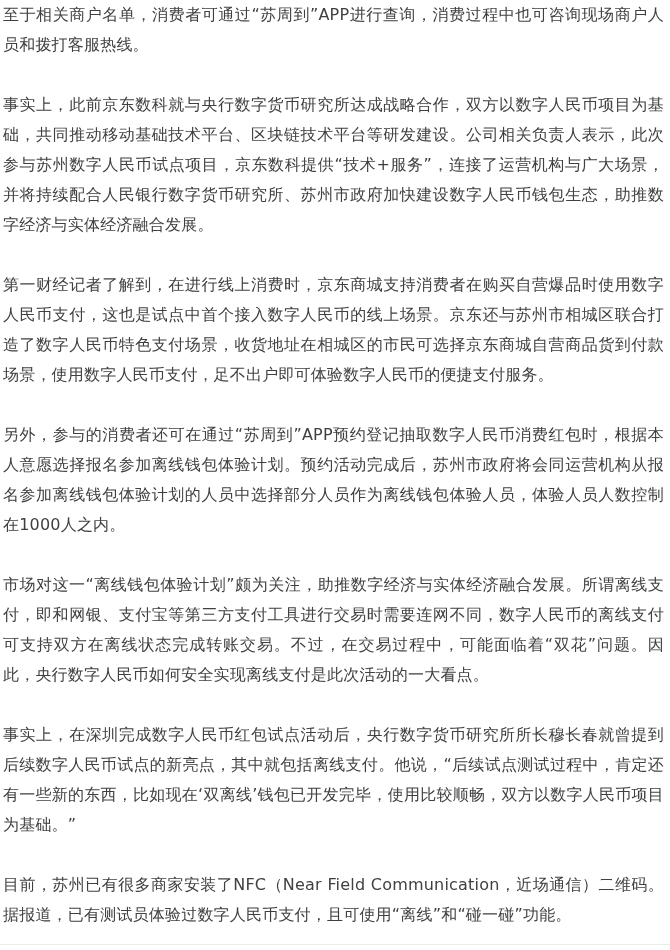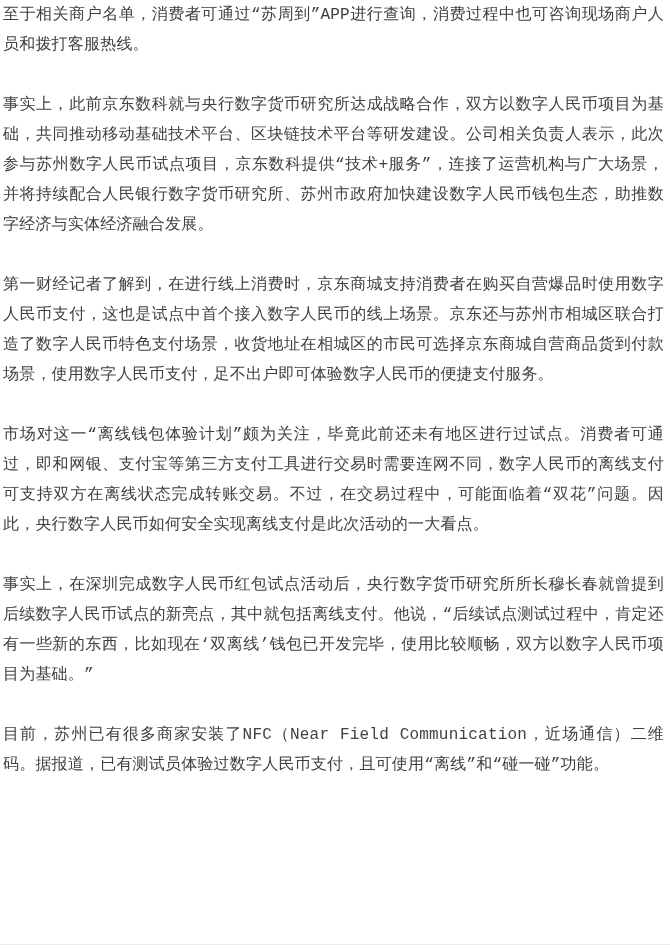--- a/index.html
+++ b/index.html
@@ -19,36 +19,36 @@
     color: var(--text-color, #404040);
     font-size: 16px;
     line-height: 30px;
     text-align: justify;
     text-justify: inter-ideograph;
     letter-spacing: 0.2px;
   }
   .article p {
     margin: 0 0 30px 0;
     word-break: break-all;
-    font-family: Liberation Mono, monospace;
   }
   .bottom-divider {
     position: absolute;
     left: 0;
     right: 0;
     top: 944px;
     height: 1px;
     background: var(--divider-color, #ebebeb);
   }
 </style>
 </head>
 <body style="background: rgb(255, 255, 255);">
 
 <div class="article">
   <p>至于相关商户名单，消费者可通过“苏周到”APP进行查询，消费过程中也可咨询现场商户人员和拨打客服热线。</p>
   <p>事实上，此前京东数科就与央行数字货币研究所达成战略合作，双方以数字人民币项目为基础，共同推动移动基础技术平台、区块链技术平台等研发建设。公司相关负责人表示，此次参与苏州数字人民币试点项目，京东数科提供“技术+服务”，连接了运营机构与广大场景，并将持续配合人民银行数字货币研究所、苏州市政府加快建设数字人民币钱包生态，助推数字经济与实体经济融合发展。</p>
   <p>第一财经记者了解到，在进行线上消费时，京东商城支持消费者在购买自营爆品时使用数字人民币支付，这也是试点中首个接入数字人民币的线上场景。京东还与苏州市相城区联合打造了数字人民币特色支付场景，收货地址在相城区的市民可选择京东商城自营商品货到付款场景，使用数字人民币支付，足不出户即可体验数字人民币的便捷支付服务。</p>
-  <p>市场对这一“离线钱包体验计划”颇为关注，毕竟此前还未有地区进行过试点。消费者可通过，即和网银、支付宝等第三方支付工具进行交易时需要连网不同，数字人民币的离线支付可支持双方在离线状态完成转账交易。不过，在交易过程中，可能面临着“双花”问题。因此，央行数字人民币如何安全实现离线支付是此次活动的一大看点。</p>
+  <p>另外，参与的消费者还可在通过“苏周到”APP预约登记抽取数字人民币消费红包时，根据本人意愿选择报名参加离线钱包体验计划。预约活动完成后，苏州市政府将会同运营机构从报名参加离线钱包体验计划的人员中选择部分人员作为离线钱包体验人员，体验人员人数控制在1000人之内。</p>
+  <p>市场对这一“离线钱包体验计划”颇为关注，助推数字经济与实体经济融合发展。所谓离线支付，即和网银、支付宝等第三方支付工具进行交易时需要连网不同，数字人民币的离线支付可支持双方在离线状态完成转账交易。不过，在交易过程中，可能面临着“双花”问题。因此，央行数字人民币如何安全实现离线支付是此次活动的一大看点。</p>
   <p>事实上，在深圳完成数字人民币红包试点活动后，央行数字货币研究所所长穆长春就曾提到后续数字人民币试点的新亮点，其中就包括离线支付。他说，“后续试点测试过程中，肯定还有一些新的东西，比如现在‘双离线’钱包已开发完毕，使用比较顺畅，双方以数字人民币项目为基础。”</p>
   <p>目前，苏州已有很多商家安装了NFC（Near Field Communication，近场通信）二维码。据报道，已有测试员体验过数字人民币支付，且可使用“离线”和“碰一碰”功能。</p>
 </div>
 
 <div class="bottom-divider"></div>
 
 </body></html>

